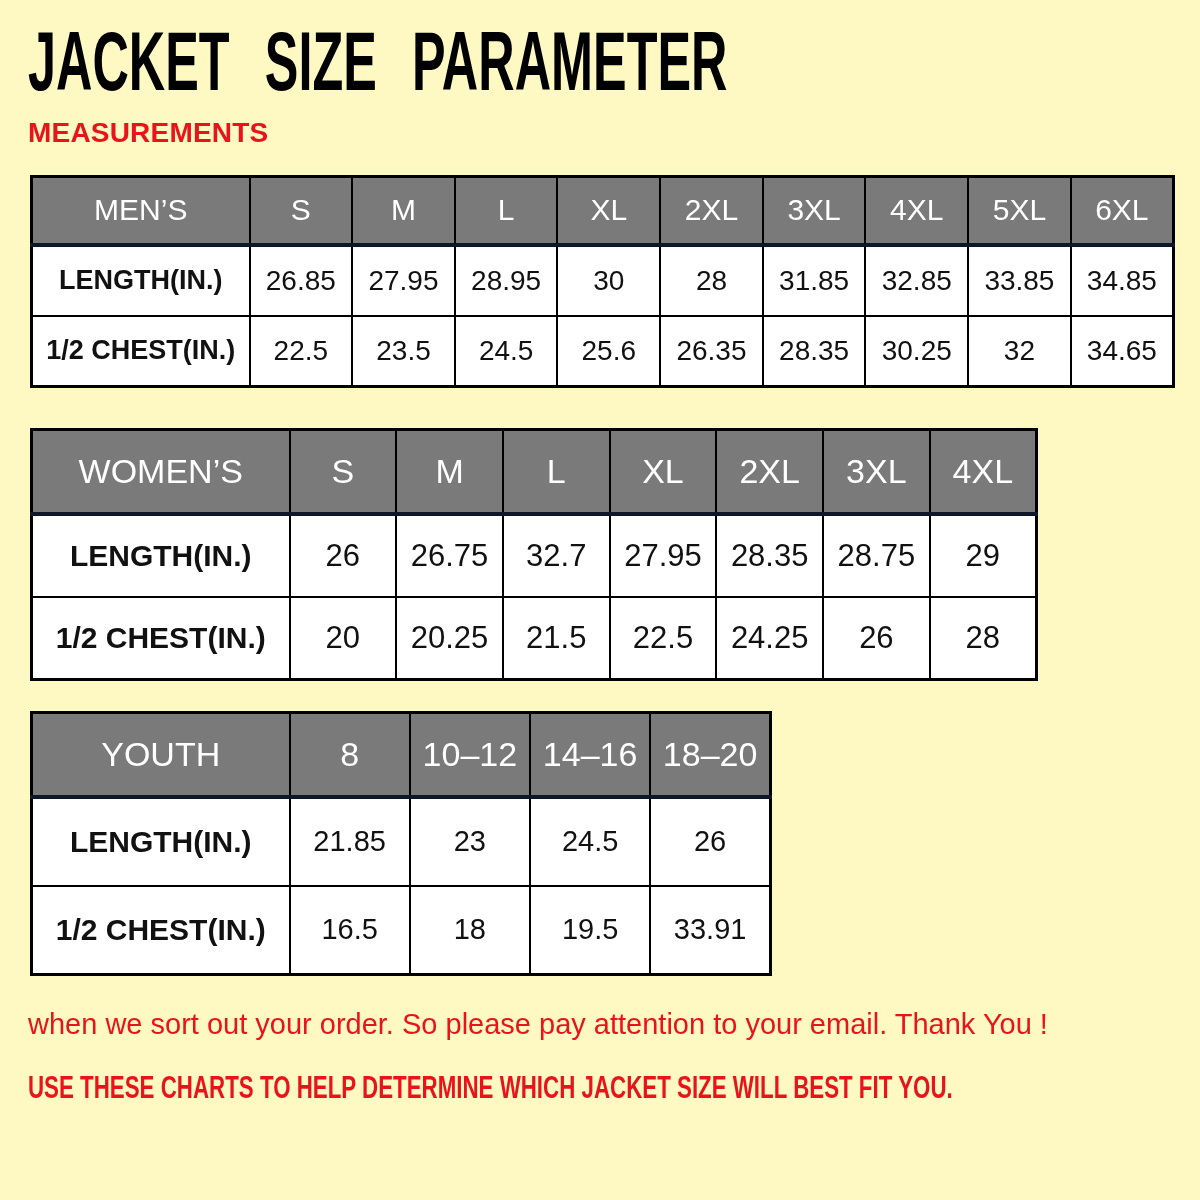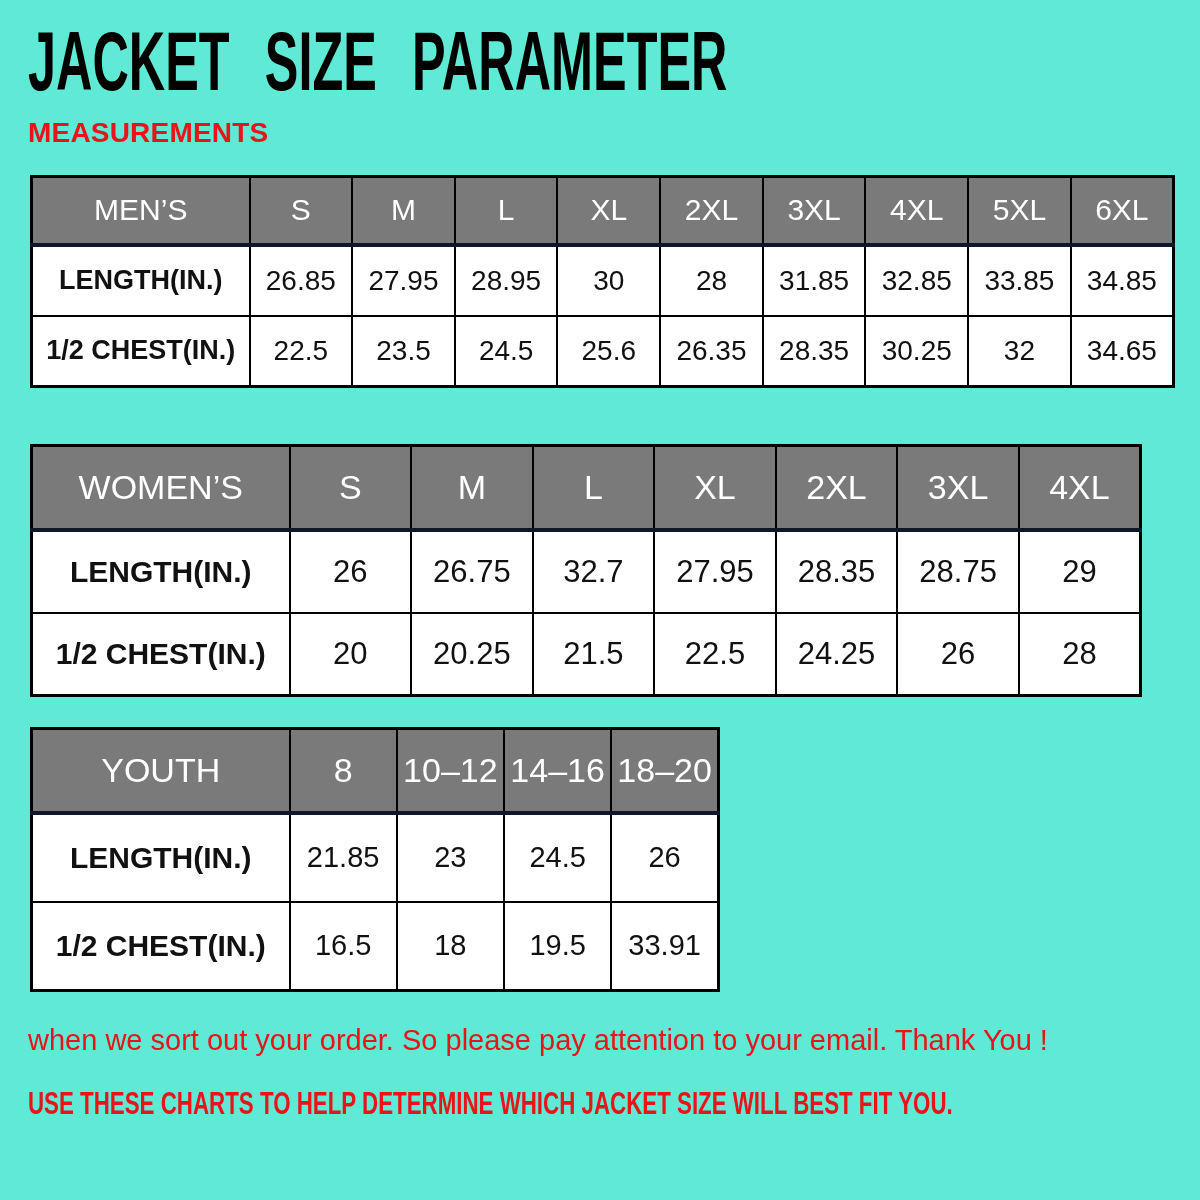--- a/index.html
+++ b/index.html
@@ -1,21 +1,21 @@
 <!DOCTYPE html>
 <html><head>
 <meta charset="utf-8">
 <style>
   html,body{margin:0;padding:0;background:#ffffff;}
   .page{
     position:relative;
     width:1200px;height:1200px;
     box-sizing:border-box;
     padding:20px 28px 0 28px;
-    background:#5eead4;
+    background:#fef9c3;
     font-family:"Liberation Sans", sans-serif;
     overflow:hidden;
   }
   
   .title-wrap{height:74px;margin-top:4px;}
   .title{
     display:inline-block;
     font-size:84px;
     font-weight:bold;
     line-height:74px;
@@ -63,28 +63,28 @@
   }
   .tbl tbody td{color:#111;}
 
   .tbl-mens{width:1145px;margin-top:24px;}
   .tbl-mens thead tr{height:68px;}
   .tbl-mens thead th{font-size:30px;}
   .tbl-mens tbody tr{height:71px;}
   .tbl-mens tbody th{font-size:27px;}
   .tbl-mens tbody td{font-size:28px;}
 
-  .tbl-womens{width:1112px;margin-top:56px;}
+  .tbl-womens{width:1008px;margin-top:40px;}
   .tbl-womens thead tr{height:84px;}
   .tbl-womens thead th{font-size:34px;}
   .tbl-womens tbody tr{height:83px;}
   .tbl-womens tbody th{font-size:30px;}
   .tbl-womens tbody td{font-size:31px;}
 
-  .tbl-youth{width:690px;margin-top:30px;border-radius:6px;}
+  .tbl-youth{width:742px;margin-top:30px;border-radius:6px;}
   .tbl-youth thead tr{height:84px;}
   .tbl-youth thead th{font-size:34px;}
   .tbl-youth tbody tr{height:89px;}
   .tbl-youth tbody th{font-size:30px;}
   .tbl-youth tbody td{font-size:29px;}
 
   
   .footer-note{
     margin-top:26px;
     color:#e8141a;

